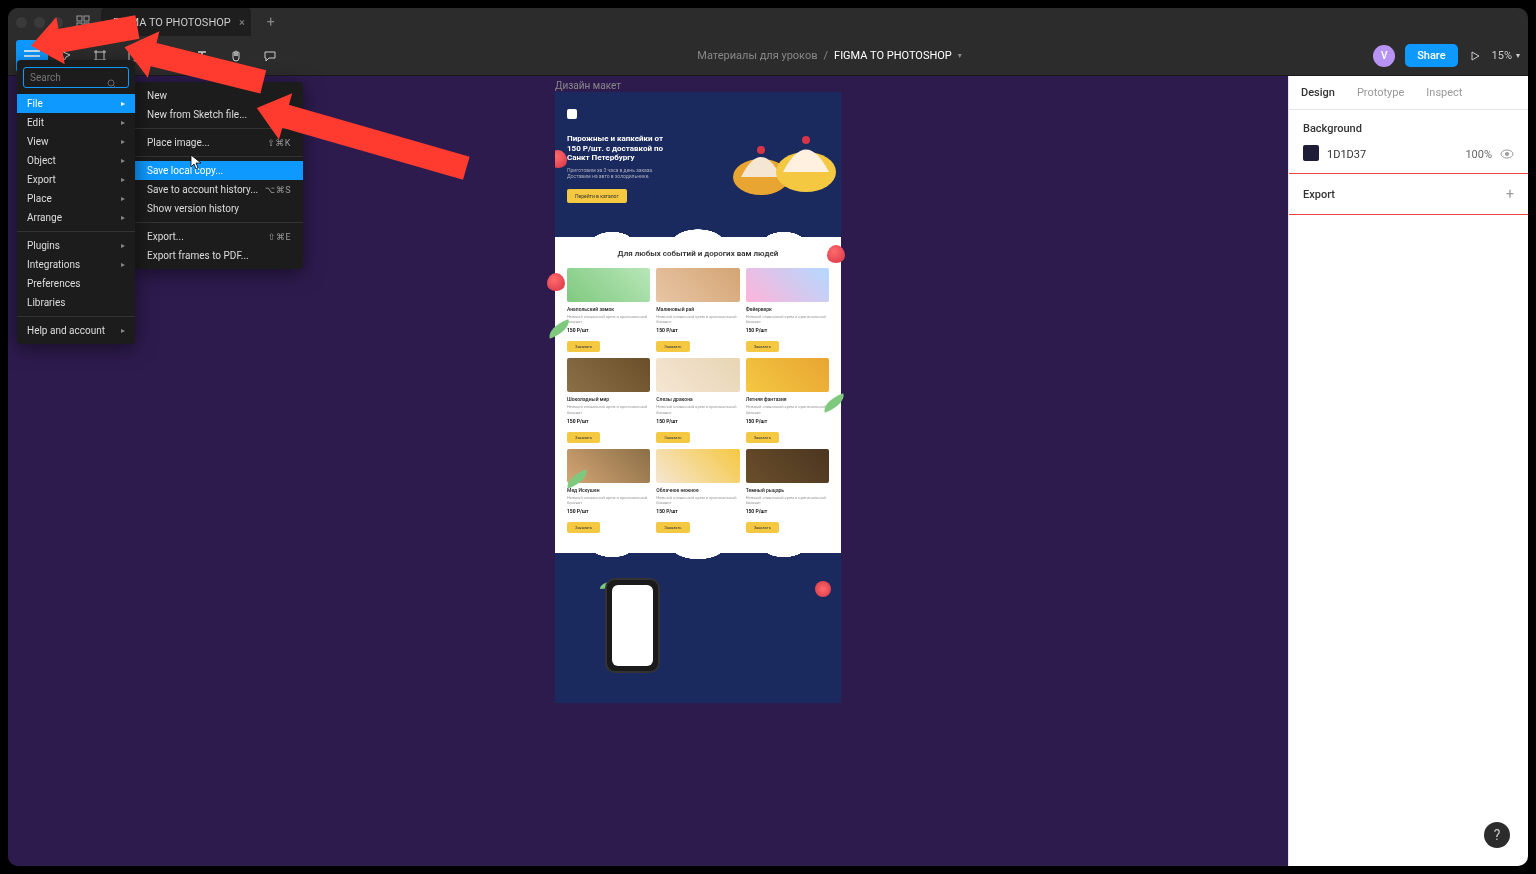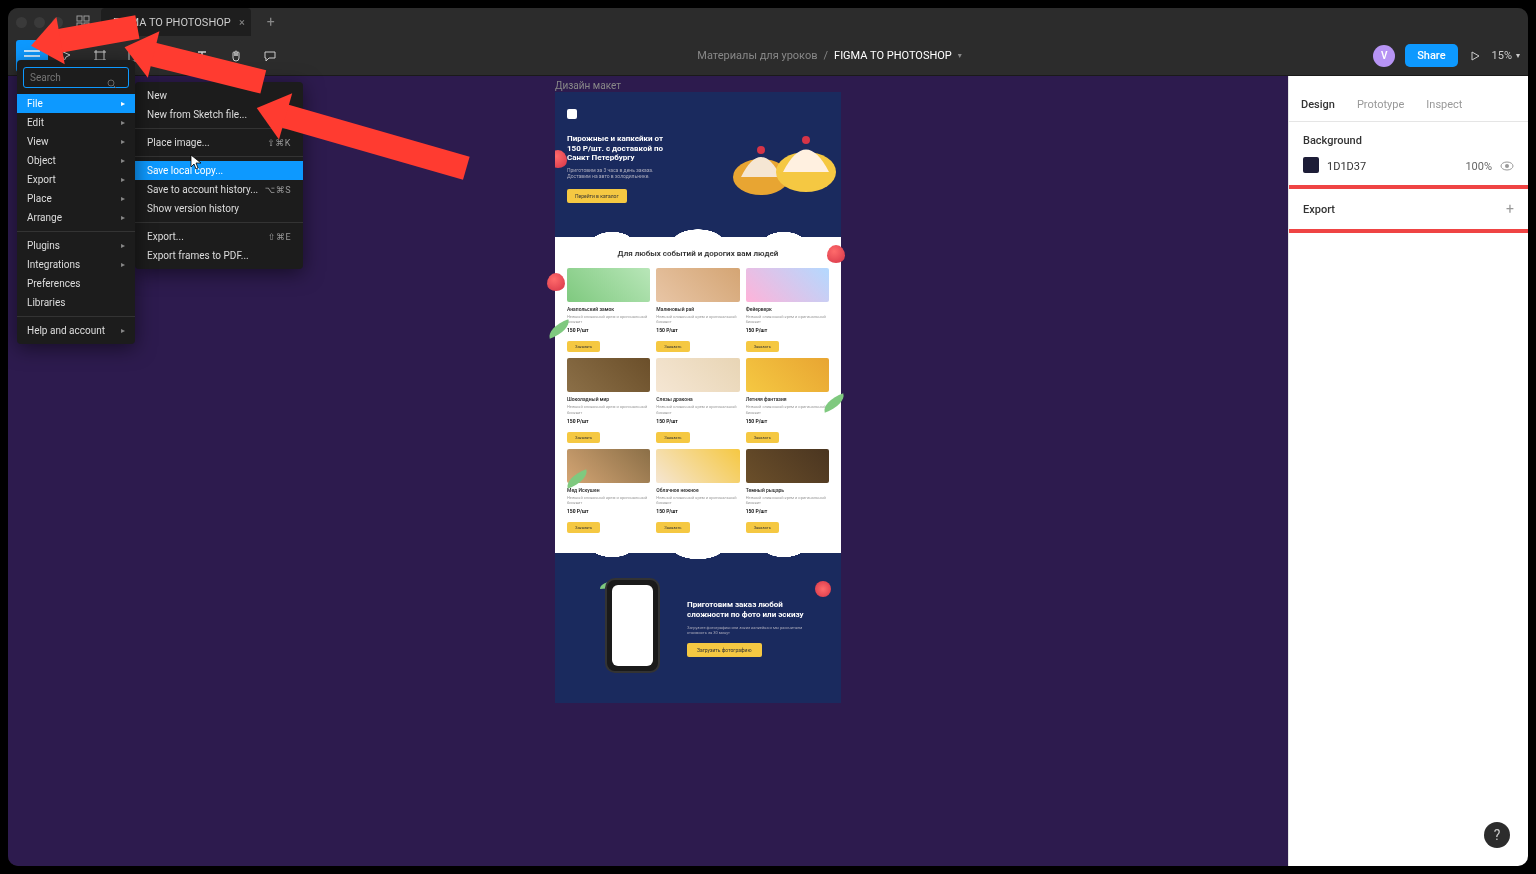--- a/index.html
+++ b/index.html
@@ -69,23 +69,23 @@
 .dark-text { flex:1;}
 .dark-title { font-size:8px; font-weight:700; line-height:1.3;}
 .dark-sub { font-size:4px; color:#aab; margin-top:4px;}
 .dark-btn { margin-top:8px; background:#f5c842; color:#333; font-size:5px; padding:4px 10px; border-radius:2px; display:inline-block;}
 .straw-dark{ position:absolute; right:10px; top:28px; width:16px; height:16px; background:radial-gradient(circle,#ff6b6b,#d63447); border-radius:50%;}
 .leaf-dark{ position:absolute; left:45px; top:28px; width:16px; height:8px; background:#7fc97f; border-radius:100% 0;}
 
 
 .right-panel { width:240px; background:#fff; border-left:1px solid #e5e5e5; font-size:11px; color:#333;}
 .panel-tabs { display:flex; border-bottom:1px solid #e5e5e5; padding:0 12px;}
-.panel-tab { padding:22px 8px 10px 0; margin-right:14px; color:#999; cursor:pointer; font-size:11px;}
+.panel-tab { padding:10px 8px 10px 0; margin-right:14px; color:#999; cursor:pointer; font-size:11px;}
 .panel-tab.active { color:#333; font-weight:500;}
-.panel-section { padding:12px 14px; border-bottom:4px solid #ef4444;}
+.panel-section { padding:12px 14px; border-bottom:1px solid #ef4444;}
 .panel-label { font-size:11px; color:#333; font-weight:500; margin-bottom:10px;}
 .bg-row { display:flex; align-items:flex-end; gap:8px;}
 .swatch { width:16px; height:16px; background:#1D1D37; border-radius:2px;}
 .hex { font-size:11px; flex:1;}
 .opacity { font-size:11px; color:#666;}
 .eye { color:#999; cursor:pointer;}
 .export-row { display:flex; justify-content:space-between; align-items:center;}
 .plus-sm { color:#999; cursor:pointer; font-size:14px;}
 
 
@@ -254,25 +254,20 @@
         </div>
         <div class="section-dark">
           <div class="cloud-top"></div>
           <div class="leaf-dark"></div>
           <div class="straw-dark"></div>
           <div class="phone">
             <div class="phone-body">
                 <div class="phone-screen"></div>
               </div>
           </div>
-          <div class="dark-text">
-            <div class="dark-title">Приготовим заказ любой сложности по фото или эскизу</div>
-            <div class="dark-sub">Загрузите фотографию или эскиз капкейка и мы рассчитаем стоимость за 30 минут</div>
-            <div class="dark-btn">Загрузить фотографию</div>
-          </div>
         </div>
       </div>
     </div>
 
     <div class="right-panel">
       <div class="panel-tabs">
         <div class="panel-tab active">Design</div>
         <div class="panel-tab">Prototype</div>
         <div class="panel-tab">Inspect</div>
       </div>

